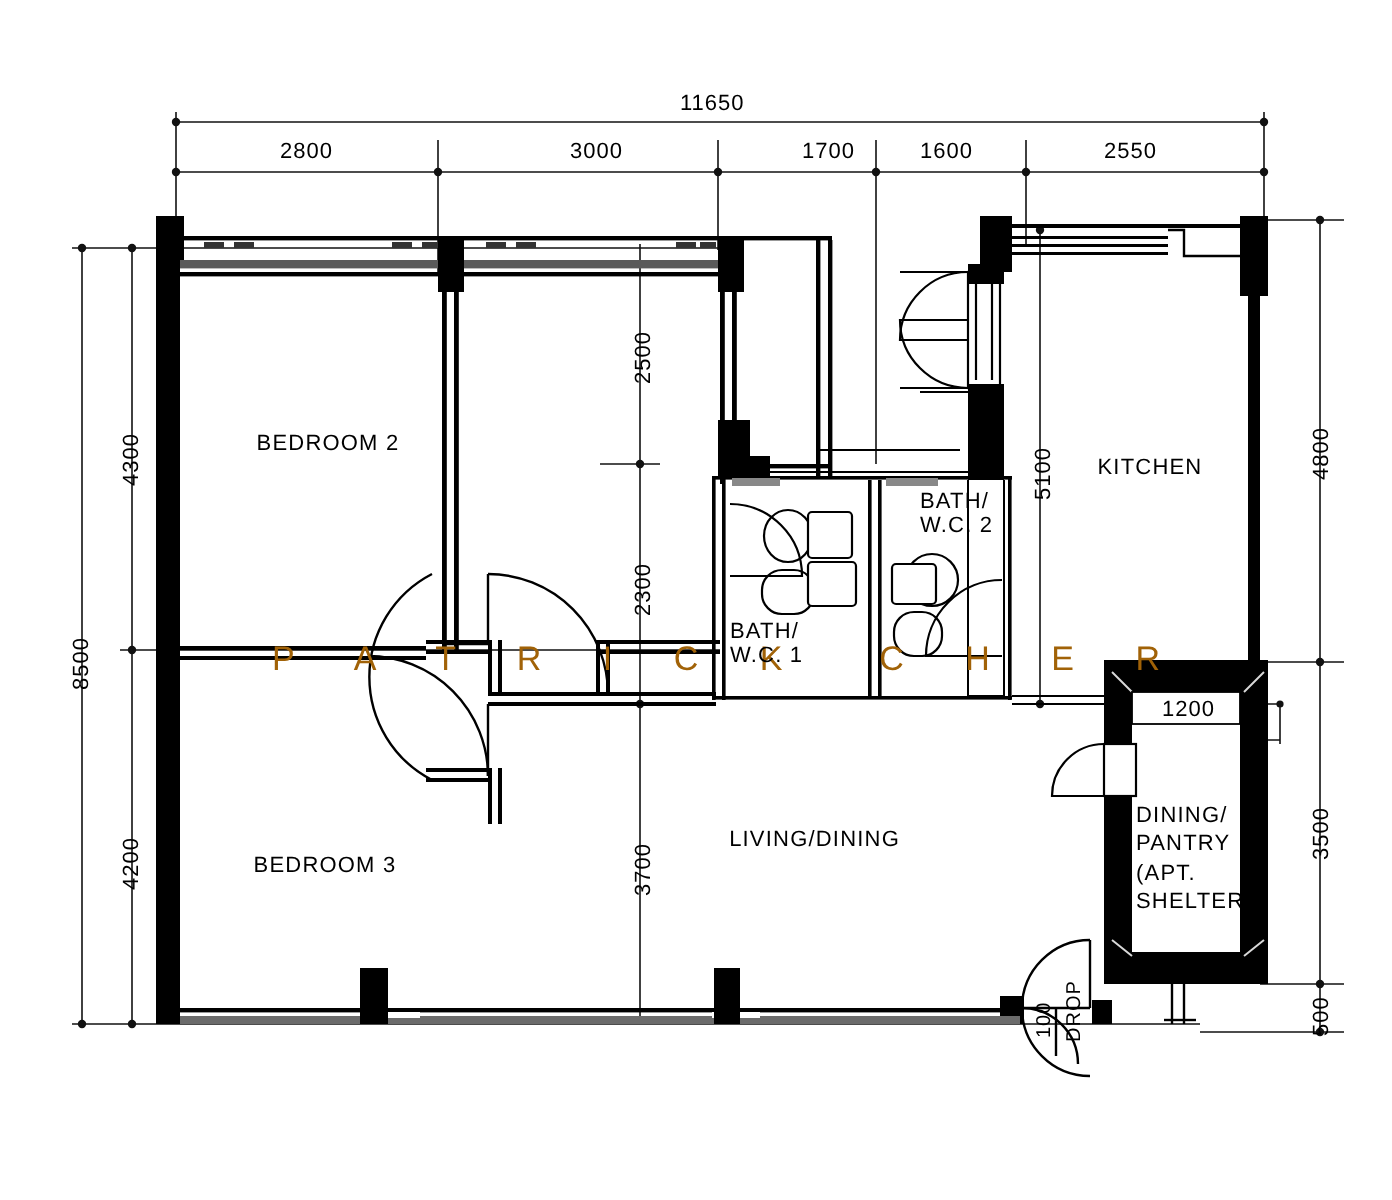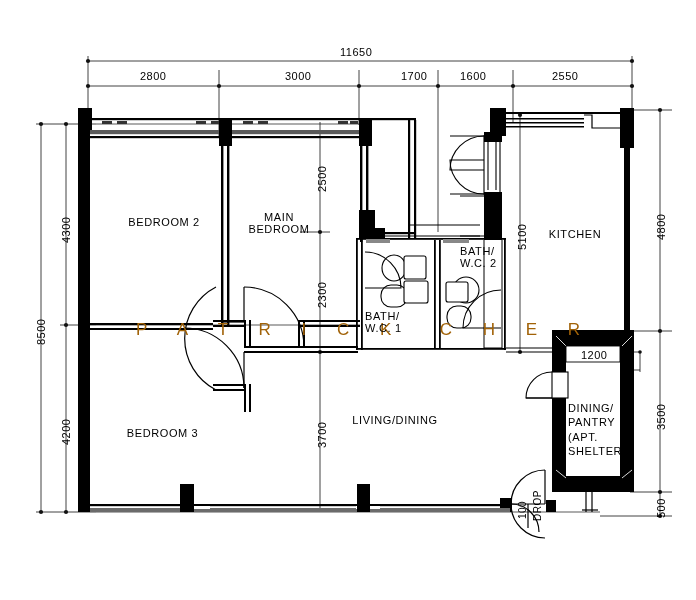--- a/index.html
+++ b/index.html
@@ -345,24 +345,22 @@
   <div class="lbl dim dim-v" style="left:316px;top:448px;transform:rotate(-90deg);">3700</div>
 
   <div class="lbl dim dim-v" style="left:516px;top:250px;transform:rotate(-90deg);">5100</div>
 
   <div class="lbl dim" style="left:581px;top:349px;">1200</div>
 
   <div class="lbl dim dim-v" style="left:517px;top:519px;transform:rotate(-90deg);font-size:10px;">100</div>
   <div class="lbl dim dim-v" style="left:532px;top:521px;transform:rotate(-90deg);font-size:10px;">DROP</div>
 
   <div class="lbl room-label" style="left:114px;top:216px;width:100px;">BEDROOM 2</div>
-  <div class="lbl room-label" style="left:236px;top:211px;width:86px;">MAIN
-BEDROOM</div>
   <div class="lbl room-label" style="left:110px;top:427px;width:105px;">BEDROOM 3</div>
-  <div class="lbl room-label" style="left:340px;top:414px;width:110px;text-align:center;">LIVING/DINING</div>
+  <div class="lbl room-label" style="left:340px;top:414px;width:110px;text-align:right;">LIVING/DINING</div>
   <div class="lbl room-label" style="left:365px;top:310px;width:60px;text-align:left;">BATH/
 W.C. 1</div>
   <div class="lbl room-label" style="left:460px;top:245px;width:62px;text-align:left;">BATH/
 W.C. 2</div>
   <div class="lbl room-label" style="left:539px;top:228px;width:72px;">KITCHEN</div>
   <div class="lbl room-label" style="left:568px;top:401px;width:60px;text-align:left;line-height:1.30;">DINING/
 PANTRY
 (APT.
 SHELTER)</div>
 

